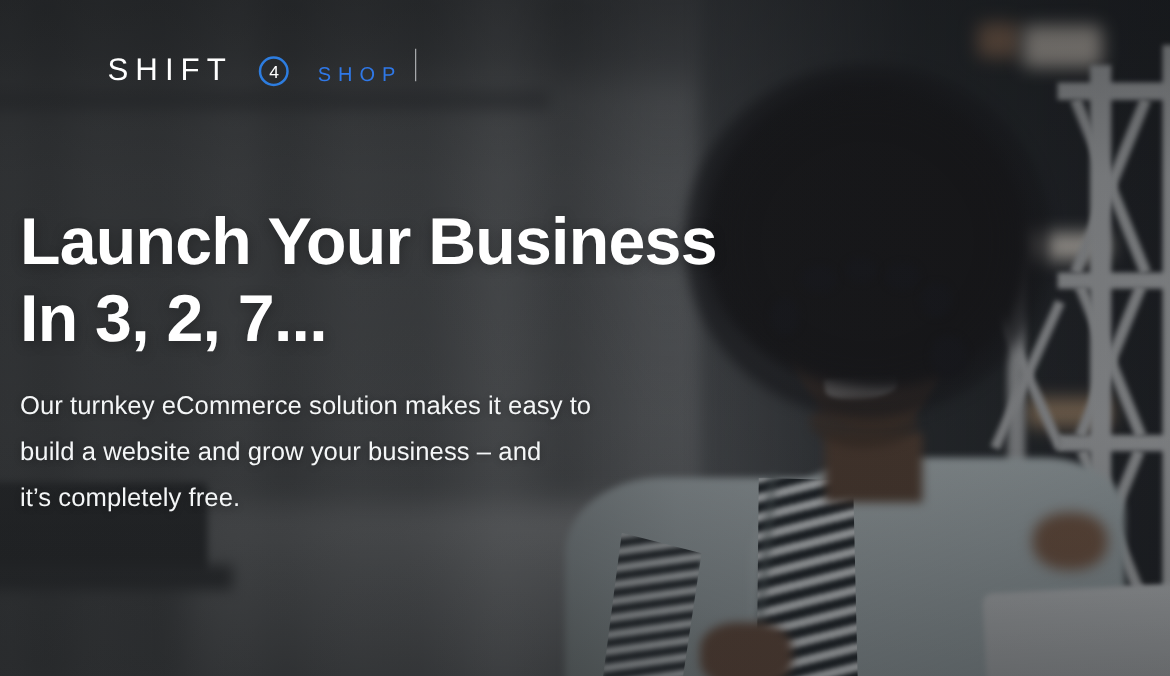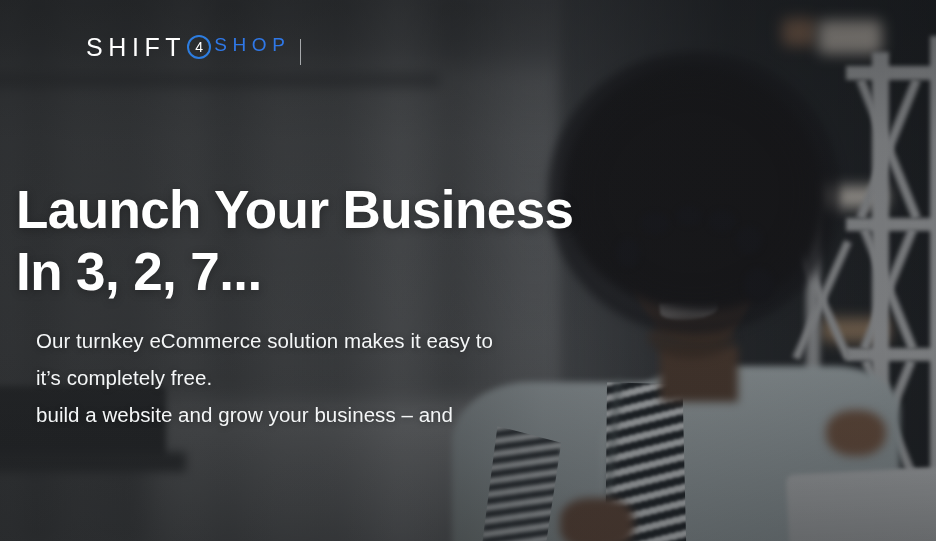--- a/index.html
+++ b/index.html
@@ -197,69 +197,68 @@
     background:linear-gradient(180deg, rgba(20,22,24,0.34) 0%, rgba(20,22,24,0.10) 26%, rgba(20,22,24,0.06) 62%, rgba(20,22,24,0.20) 100%);
   }
 
   
   .header {
     position:absolute; left:0; top:0; width:936px; height:104px;
     display:flex; align-items:center;
     padding-left:86px;
     z-index:20;
   }
-  .logo { display:flex; align-items:flex-start; height:34px; }
+  .logo { display:flex; align-items:flex-end; height:34px;gap:20px; }
   .logo-shift {
     color:#ffffff; font-size:25px; font-weight:400;
     letter-spacing:5.6px; line-height:1;
     font-family:"Liberation Sans", sans-serif;
   }
   .logo-four {
     width:24px; height:24px; border-radius:50%;
     border:2px solid #2d7de0;
     display:inline-flex; align-items:center; justify-content:center;
     color:#ffffff; font-size:14px; font-weight:400; line-height:1;
     margin:0 3px 0 1px;
   }
   .logo-shop {
-    color:#2f78e8; font-size:19px; font-weight:400;
+    color:#2f78e8; font-size:16px; font-weight:400;
     letter-spacing:5.6px; line-height:1;
     font-family:"Liberation Sans", sans-serif;
   }
   .nav-divider {
     width:1px; height:26px; background:rgba(215,218,221,0.72);
     margin:0 18px 0 10px;
   }
   .nav { display:flex; align-items:center; gap:25px; }
   .nav-item {
     color:#f2f4f6; font-size:15.5px; font-weight:400;
     letter-spacing:0.15px; cursor:pointer;
     text-shadow:0 1px 3px rgba(0,0,0,0.35);
   }
 
   
   .content {
-    position:absolute; left:0; top:16px; width:936px; height:521px;
+    position:absolute; left:0; top:0; width:936px; height:521px;
     z-index:20; padding-left:27px;
   }
   .headline {
     position:absolute; top:163px; left:16px;
     color:#ffffff;
     font-size:53px; font-weight:700; line-height:62px;
     letter-spacing:-0.6px;
     text-shadow:0 2px 10px rgba(0,0,0,0.30);
   }
   .headline .l2 { display:block; }
   .subtext {
     position:absolute; top:306px; left:16px;
     color:#f4f6f7;
     font-size:20.5px; font-weight:300; line-height:37px;
     letter-spacing:0.05px;
     text-shadow:0 1px 6px rgba(0,0,0,0.32);
-    margin-left:20px;
   }
   .subtext span { display:block; }
   .cta {
     position:absolute; left:16px; top:474px;
     width:182px; height:48px;
     background:#1a6cf5;
     border:none; border-radius:2px;
     color:#ffffff; font-size:15.5px; font-weight:400;
     letter-spacing:0.1px;
     cursor:pointer;
@@ -350,19 +349,19 @@
   </div>
 
   <div class="content">
     <h1 class="headline">
       <span class="l1">Launch Your Business</span>
       <span class="l2">In 3, 2, 7...</span>
     </h1>
 
     <p class="subtext">
       <span>Our turnkey eCommerce solution makes it easy to</span>
+      <span>build a website and grow your business – and</span>
       <span>it’s completely free.</span>
-      <span>build a website and grow your business – and</span>
     </p>
 
   </div>
 
 </div>
 
 </body></html>

